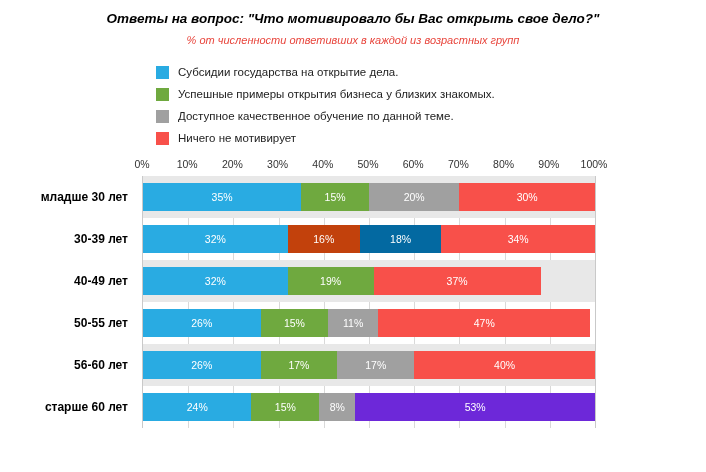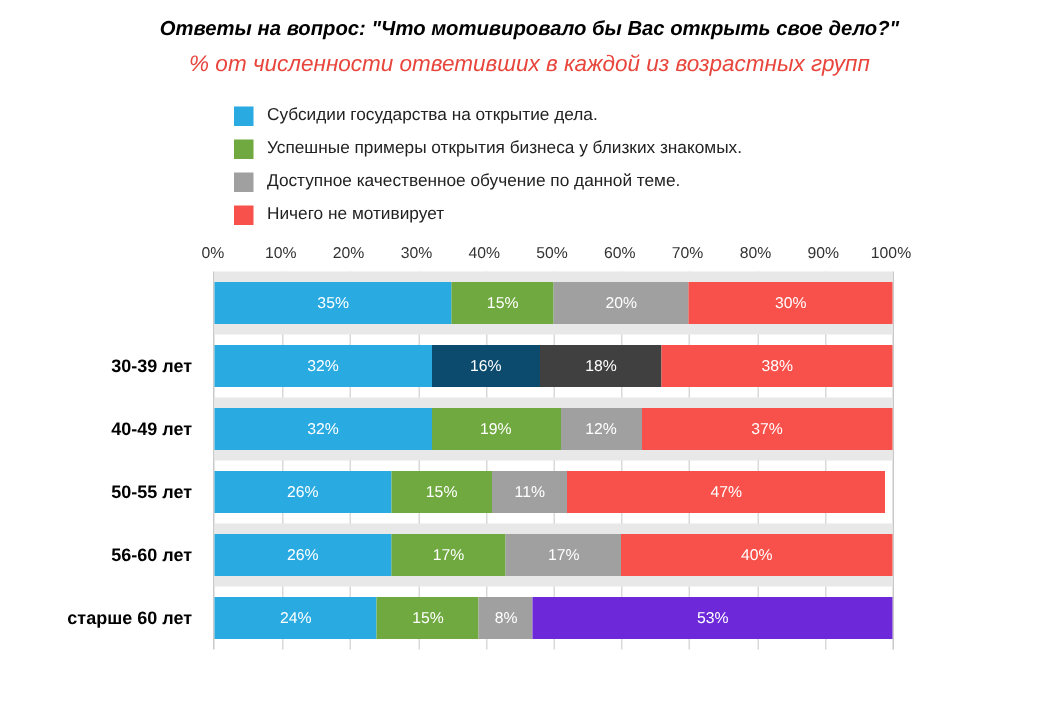--- a/index.html
+++ b/index.html
@@ -26,21 +26,21 @@
   .chart-title {
     font-size: 13.5px;
     font-weight: bold;
     font-style: italic;
     color: #000000;
     line-height: 1.35;
     margin: 0 auto;
     width: 560px;
   }
   .chart-subtitle {
-    font-size: 15px;
+    font-size: 11px;
     font-style: italic;
     color: #e8453c;
     margin-top: 6px;
   }
   .legend {
     margin-top: 16px;
     padding-left: 118px;
   }
   .legend-row {
     display: flex;
@@ -187,20 +187,21 @@
         <div class="axis-tick" style="left: 30%;">30%</div>
         <div class="axis-tick" style="left: 40%;">40%</div>
         <div class="axis-tick" style="left: 50%; text-align: right;">50%</div>
         <div class="axis-tick" style="left: 60%;">60%</div>
         <div class="axis-tick" style="left: 70%;">70%</div>
         <div class="axis-tick" style="left: 80%;">80%</div>
         <div class="axis-tick" style="left: 90%;">90%</div>
         <div class="axis-tick" style="left: 100%;">100%</div>
       </div>
     <div class="cat-labels" id="catlabels">
+        <div class="cat-label" style="top: 0px;">младше 30 лет</div>
         <div class="cat-label" style="top: 42px;">30-39 лет</div>
         <div class="cat-label" style="top: 84px;">40-49 лет</div>
         <div class="cat-label" style="top: 126px;">50-55 лет</div>
         <div class="cat-label" style="top: 168px; margin-left: 19px;">56-60 лет</div>
         <div class="cat-label" style="top: 210px;">старше 60 лет</div>
       </div>
     <div class="rows-area" id="rows">
         <div class="gridline" style="left: 10%;"></div>
         <div class="gridline" style="left: 20%;"></div>
         <div class="gridline" style="left: 30%;"></div>
@@ -224,42 +225,39 @@
             <div class="seg" style="width: 30%; background: rgb(248, 80, 74);">
               <span class="seg-label">30%</span>
             </div>
           </div>
         </div>
         <div class="band" style="top: 42px;">
           <div class="band-inner">
             <div class="seg" style="width: 32%; background: rgb(41, 171, 226);">
               <span class="seg-label">32%</span>
             </div>
-            <div class="seg" style="width: 16%; background: #0c4a6e;">
+            <div class="seg" style="width: 16%; background: #c2410c;">
               <span class="seg-label">16%</span>
             </div>
-            <div class="seg grey" style="width: 18%; background: #404040;">
+            <div class="seg grey" style="width: 18%; background: #0369a1;">
               <span class="seg-label">18%</span>
             </div>
             <div class="seg" style="width: 34%; background: rgb(248, 80, 74);">
-              <span class="seg-label">38%</span>
+              <span class="seg-label">34%</span>
             </div>
           </div>
         </div>
         <div class="band shaded" style="top: 84px;">
           <div class="band-inner">
             <div class="seg" style="width: 32%; background: rgb(41, 171, 226);">
               <span class="seg-label">32%</span>
             </div>
             <div class="seg" style="width: 19%; background: rgb(111, 169, 63);">
               <span class="seg-label">19%</span>
             </div>
-            <div class="seg grey" style="width: 12%; background: rgb(160, 160, 160);">
-              <span class="seg-label">12%</span>
-            </div>
             <div class="seg" style="width: 37%; background: rgb(248, 80, 74);">
               <span class="seg-label">37%</span>
             </div>
           </div>
         </div>
         <div class="band" style="top: 126px;">
           <div class="band-inner">
             <div class="seg" style="width: 26%; background: rgb(41, 171, 226);">
               <span class="seg-label">26%</span>
             </div>

